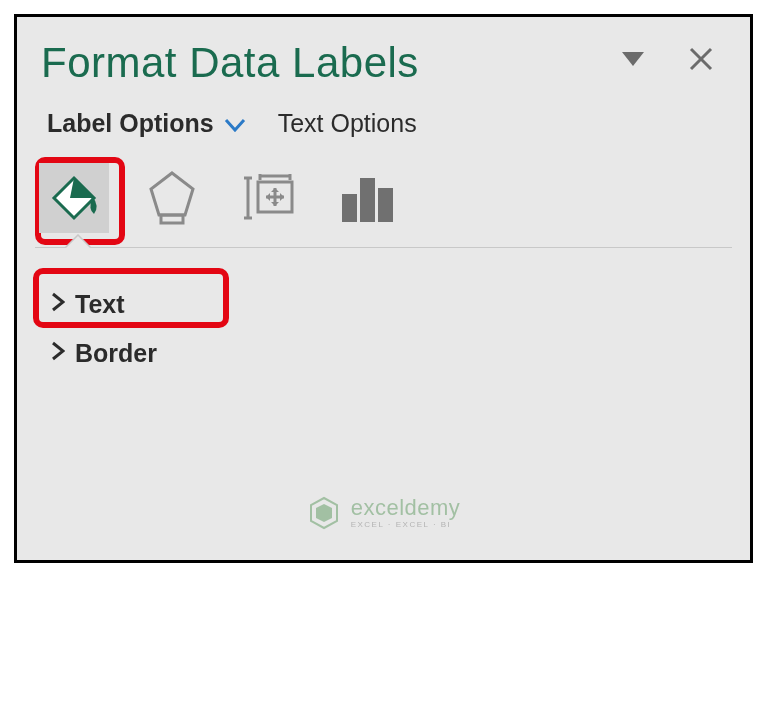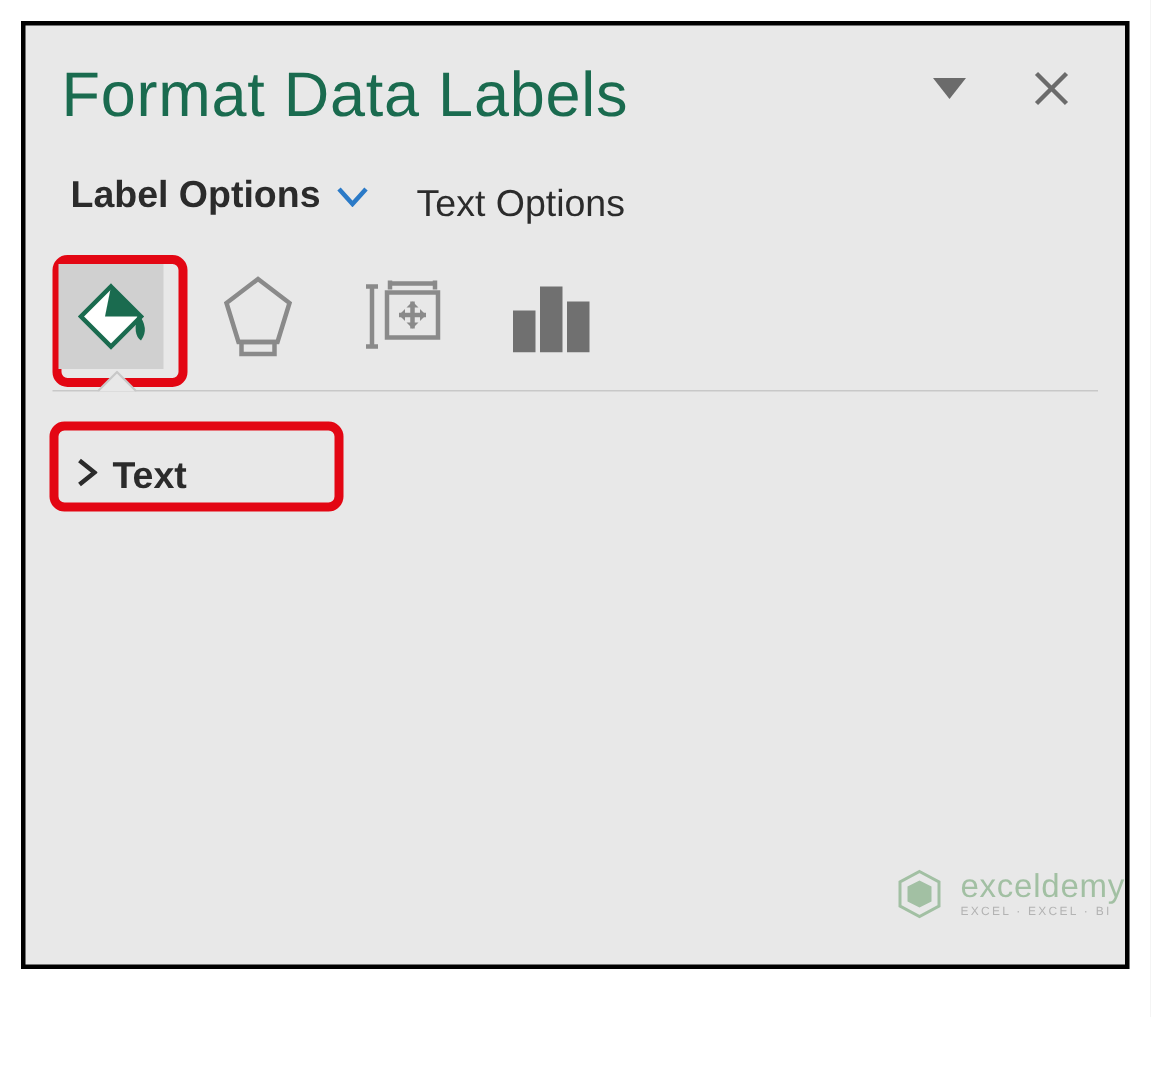--- a/index.html
+++ b/index.html
@@ -8,21 +8,21 @@
       padding: 14px;
       background: #fff;
       font-family: "Segoe UI", Arial, sans-serif;
       width: 767px;
       height: 725px;
     }
     .outer {
       border: 3px solid #000;
       background: #e8e8e8;
       padding: 14px 18px 14px 18px;
-      height: 632px;
+      height: 549px;
       position: relative;
     }
     .header {
       display: flex;
       align-items: center;
       padding: 8px 6px 22px 6px;
     }
     .title {
       font-size: 42px;
       font-weight: 400;
@@ -61,21 +61,20 @@
       cursor: pointer;
     }
     .tab-chev {
       color: #2b7ac7;
       margin-right: 22px;
       cursor: pointer;
     }
     .tab-inactive {
       font-weight: 400;
       cursor: pointer;
-      margin-top: 13px;
     }
     .iconrow {
       display: flex;
       align-items: flex-end;
       gap: 28px;
       padding: 6px 0 0 4px;
       position: relative;
       border-bottom: 1px solid #c8c8c8;
       margin-bottom: 22px;
       height: 92px;
@@ -136,21 +135,21 @@
       width: 196px;
       height: 60px;
     }
     .watermark {
       position: absolute;
       bottom: 30px;
       left: 0;
       right: 0;
       display: flex;
       align-items: center;
-      justify-content: flex-end;
+      justify-content: center;
       gap: 10px;
       opacity: 0.55;
     }
     .wm-txt {
       display: flex;
       flex-direction: column;
       line-height: 1;
     }
     .wm-main {
       font-size: 22px;
@@ -249,20 +248,28 @@
   <div class="sections">
     <div class="highlight-box hl2"></div>
     <div class="sec-row">
       <span class="ch">
         <svg width="14" height="20" viewBox="0 0 14 20">
             <polyline points="2,2 12,10 2,18" fill="none" stroke="#2b2b2b" stroke-width="3"></polyline>
           </svg>
       </span>
       <span>Text</span>
     </div>
+    <div class="sec-row">
+      <span class="ch">
+        <svg width="14" height="20" viewBox="0 0 14 20">
+            <polyline points="2,2 12,10 2,18" fill="none" stroke="#2b2b2b" stroke-width="3"></polyline>
+          </svg>
+      </span>
+      <span>Border</span>
+    </div>
   </div>
 
   <div class="watermark">
     <svg width="34" height="34" viewBox="0 0 34 34">
       <polygon points="17,2 30,9 30,25 17,32 4,25 4,9" fill="none" stroke="#6aa06c" stroke-width="2"></polygon>
       <polygon points="17,8 25,12 25,22 17,26 9,22 9,12" fill="#6aa06c"></polygon>
     </svg>
     <div class="wm-txt">
       <span class="wm-main">exceldemy</span>
       <span class="wm-sub">EXCEL · EXCEL · BI</span>

